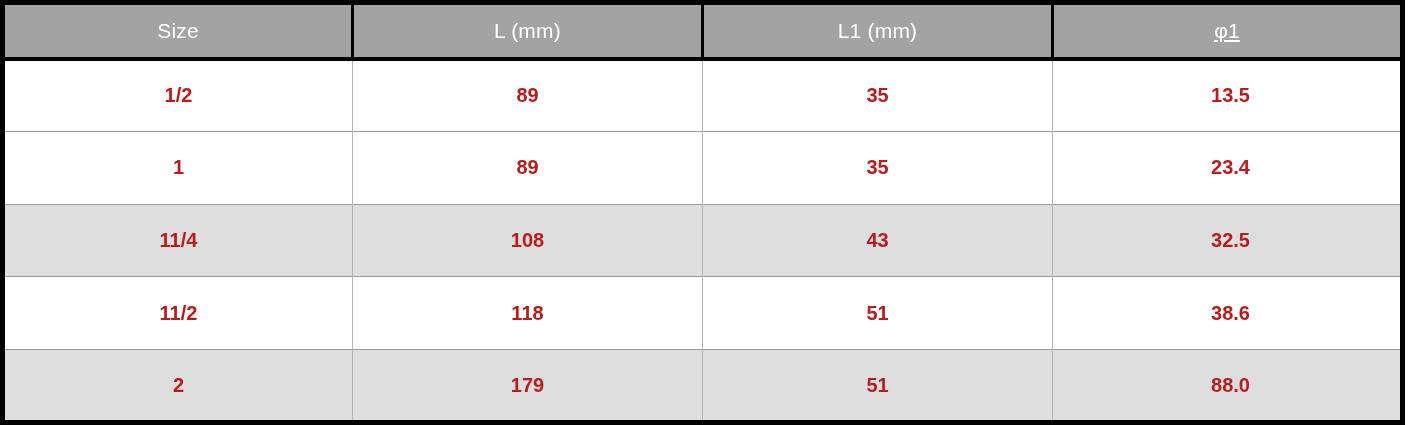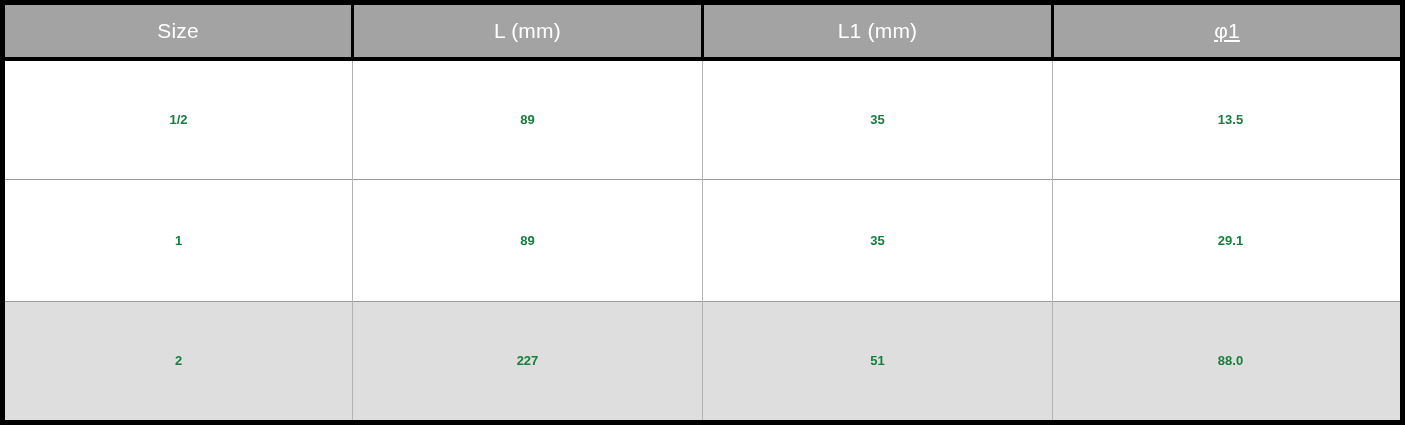--- a/index.html
+++ b/index.html
@@ -50,22 +50,22 @@
     border-bottom: 4px solid #000000;
     letter-spacing: 0.2px;
   }
   thead th:last-child { border-right: none; text-decoration: underline; }
 
   tbody tr { height: 59px; }
   tbody tr.row-odd  td { background: #ffffff; }
   tbody tr.row-even td { background: #dededf; }
 
   tbody td {
-    color: #15803d;
-    font-size: 13px;
+    color: #b91c1c;
+    font-size: 20px;
     font-weight: bold;
     text-align: center;
     vertical-align: middle;
     padding: 0;
     border-right: 1px solid #b4b4b4;
     border-top: 1px solid #9a9a9a;
   }
   tbody td:last-child { border-right: none; padding-left: 8px; }
   tbody tr:first-child td { border-top: none; }
 </style>
@@ -92,23 +92,35 @@
       <tr class="row-odd">
         <td>1/2</td>
         <td>89</td>
         <td>35</td>
         <td>13.5</td>
       </tr>
       <tr class="row-odd">
         <td>1</td>
         <td>89</td>
         <td>35</td>
-        <td>29.1</td>
+        <td>23.4</td>
+      </tr>
+      <tr class="row-even">
+        <td>11/4</td>
+        <td>108</td>
+        <td>43</td>
+        <td>32.5</td>
+      </tr>
+      <tr class="row-odd">
+        <td>11/2</td>
+        <td>118</td>
+        <td>51</td>
+        <td>38.6</td>
       </tr>
       <tr class="row-even">
         <td>2</td>
-        <td>227</td>
+        <td>179</td>
         <td>51</td>
         <td>88.0</td>
       </tr>
     </tbody>
   </table>
 </div>
 
 </body></html>

